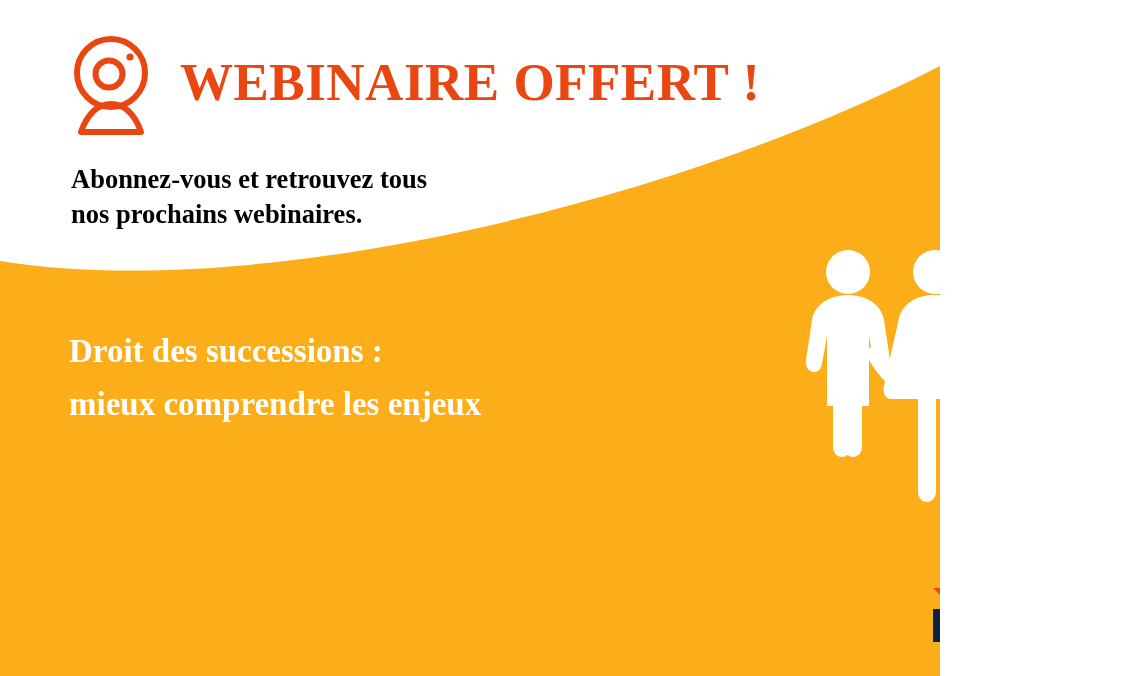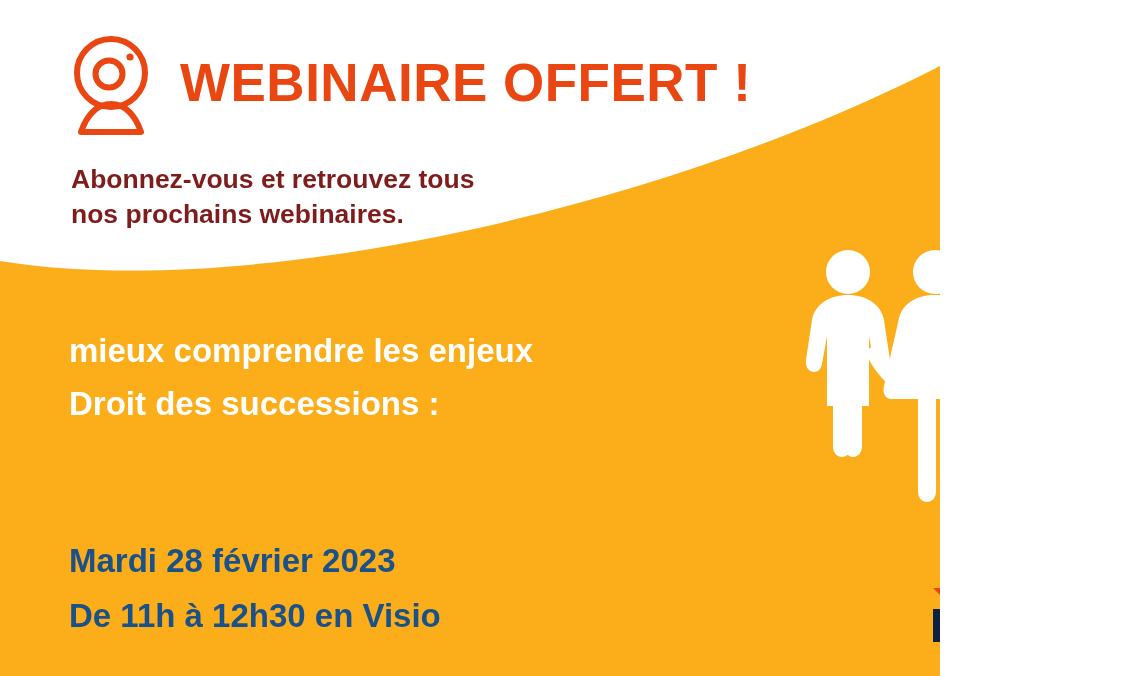--- a/index.html
+++ b/index.html
@@ -13,20 +13,21 @@
     font-family: "Liberation Sans", sans-serif;
     background: #ffffff;
   }
 
   #banner {
     position: relative;
     width: 940px;
     height: 676px;
     background: #ffffff;
     overflow: hidden;
+    font-family: Liberation Serif, serif;
   }
 
   
   .bg-white {
     position: absolute;
     inset: 0;
     background: #ffffff;
   }
 
   .bg-orange-svg {
@@ -66,21 +67,21 @@
   }
 
   
   .subhead {
     position: absolute;
     left: 71px;
     top: 162px;
     font-size: 26.5px;
     font-weight: bold;
     line-height: 1.32;
-    color: #7f1d1d;
+    color: #000000;
     margin: 0;
     white-space: nowrap;
   }
 
   
   .title-block {
     position: absolute;
     left: 69px;
     top: 325px;
     font-size: 33px;
@@ -144,28 +145,24 @@
     </svg>
     <div class="headline">WEBINAIRE OFFERT !</div>
   </div>
 
   <div class="subhead">
     <div>Abonnez-vous et retrouvez tous</div>
     <div>nos prochains webinaires.</div>
   </div>
 
   <div class="title-block">
+    <div>Droit des successions :</div>
     <div>mieux comprendre les enjeux</div>
-    <div>Droit des successions :</div>
-  </div>
-
-  <div class="date-block">
-    <div>Mardi 28 février 2023</div>
-    <div>De 11h à 12h30 en Visio</div>
-  </div>
+  </div>
+
 
   <svg class="family-svg" viewBox="0 0 290 268" aria-hidden="true">
     <g fill="#ffffff">
 
       <circle cx="61" cy="24" r="22"></circle>
       <path d="M61,47
                C79,47 94,56 97,72
                L103,112
                C104,119 100,124 95,124
                C91,124 88,121 87,116

